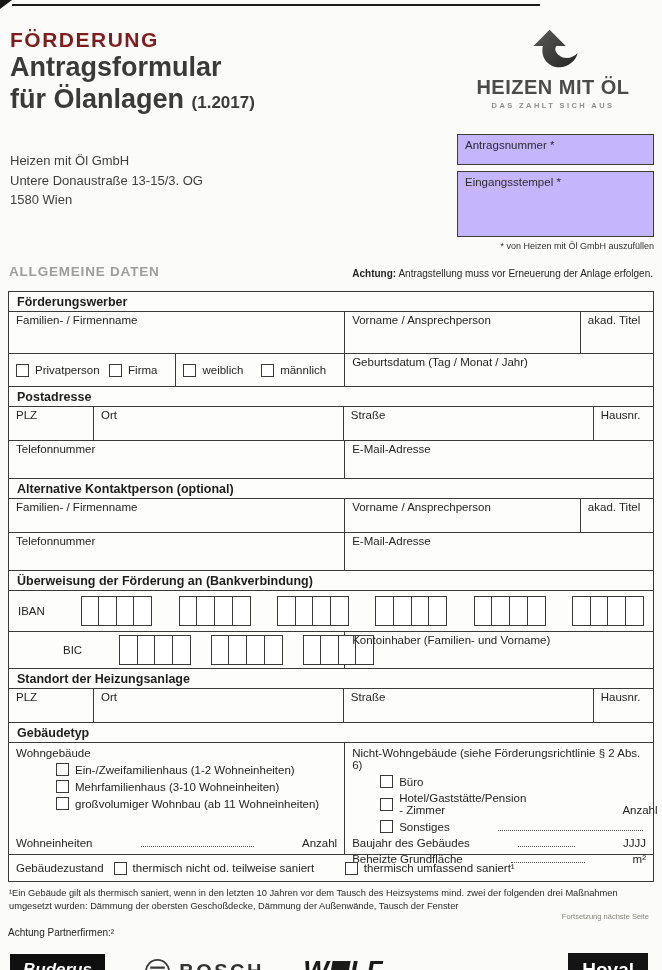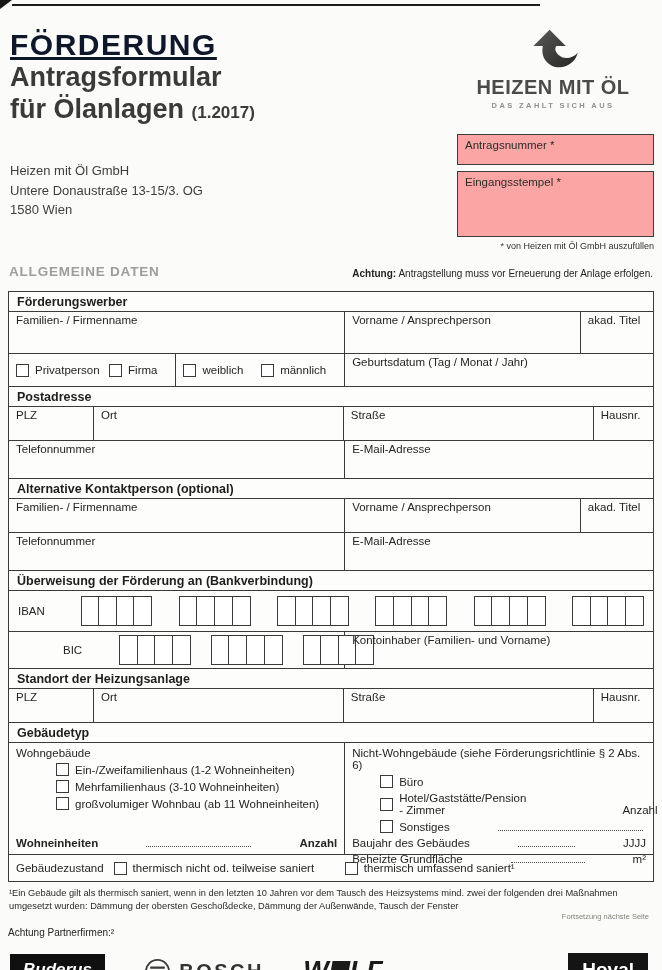--- a/index.html
+++ b/index.html
@@ -6,31 +6,31 @@
   .page{width:662px;height:970px;margin:0 auto;background:#fbfbf9;position:relative;
         font-family:"Liberation Sans",sans-serif;color:#2c2c2a;box-sizing:border-box;
         padding:6px 8px 0 8px;overflow:hidden;}
   
   .scan-topline{position:absolute;top:4px;left:12px;width:528px;height:2px;background:#1c1c1a;}
   .scan-corner{position:absolute;top:0;left:0;width:0;height:0;border-top:9px solid #161614;border-right:12px solid transparent;}
 
   
   .hdr{display:flex;margin-top:22px;}
   .hdr-left{flex:1;padding-left:2px;}
-  .kicker{font-size:30px;font-weight:bold;color:#0f172a;letter-spacing:1.5px;text-decoration:underline;}
+  .kicker{font-size:21px;font-weight:bold;color:#7f1d1d;letter-spacing:1.5px;}
   .title-line{font-size:27px;font-weight:bold;color:#3a3a38;line-height:1.17;}
   .version{font-size:17px;font-weight:bold;color:#3a3a38;}
   .address{margin-top:36px;font-size:13px;line-height:1.5;color:#3e3e3c;}
   .hdr-right{width:202px;display:flex;flex-direction:column;align-items:center;}
   .logo{display:flex;flex-direction:column;align-items:center;}
   .logo svg{width:58px;height:46px;}
   .logo-title{font-size:20px;font-weight:bold;letter-spacing:0.5px;color:#4b4b49;margin-top:2px;white-space:nowrap;}
   .logo-tagline{font-size:7.5px;font-weight:bold;letter-spacing:2.4px;color:#8f8f8d;margin-top:2px;white-space:nowrap;}
   .office{width:197px;margin-top:24px;align-self:flex-end;}
-  .office-box{border:1.5px solid #3c3c3a;background:#fca5a5;padding:4px 7px;font-size:11.5px;box-sizing:border-box;}
+  .office-box{border:1.5px solid #3c3c3a;background:#c4b5fd;padding:4px 7px;font-size:11.5px;box-sizing:border-box;}
   .box-antrag{height:31px;}
   .box-stempel{height:66px;margin-top:6px;}
   .office-note{font-size:9px;text-align:right;margin-top:4px;color:#2f2f2d;}
 
   
   .gen-bar{display:flex;justify-content:space-between;align-items:flex-end;margin-top:13px;margin-bottom:12px;padding:0 1px;}
   .gen-title{font-size:13.5px;font-weight:bold;color:#9d9d9b;letter-spacing:0.8px;}
   .gen-warning{font-size:10px;color:#1f1f1d;}
   .gen-warning b{font-weight:bold;}
 
@@ -57,21 +57,21 @@
   .grp{display:flex;}
   .bxc{width:17px;height:28px;border:1.4px solid #3a3a38;background:#fff;margin-left:-1.4px;box-sizing:content-box;}
   .grp .bxc:first-child{margin-left:0;}
   .bic-wrap{display:flex;align-items:center;gap:20px;padding:1px 2px;width:100%;margin-left:45px;}
 
   .bld{display:flex;flex-direction:column;gap:4px;padding-top:4px;padding-bottom:5px;}
   .opt{display:flex;align-items:center;gap:6px;margin-left:40px;}
   .opt-r{margin-left:28px;}
   .lead-line{display:flex;align-items:flex-end;gap:45px;}
   .leader{flex:1;border-bottom:1.3px dotted #55554f;margin:0 3px 2px 3px;}
-  .mt-auto{margin-top:auto;font-weight:bold;}
+  .mt-auto{margin-top:auto;}
 
   .zst{display:flex;align-items:center;}
   .zst-l{width:52.2%;display:flex;align-items:center;gap:10px;}
   .zst-r{width:47.8%;display:flex;align-items:center;}
 
   
   .fn1{font-size:9.3px;line-height:1.4;margin-top:5px;color:#2a2a28;padding:0 1px;}
   .continuation{text-align:right;font-size:7.5px;color:#85857b;margin-top:-1px;padding-right:5px;}
   .partners-label{font-size:10px;margin-top:6px;color:#232321;}
   .logos{display:flex;align-items:center;justify-content:space-between;margin-top:7px;padding:0 6px 0 2px;}

